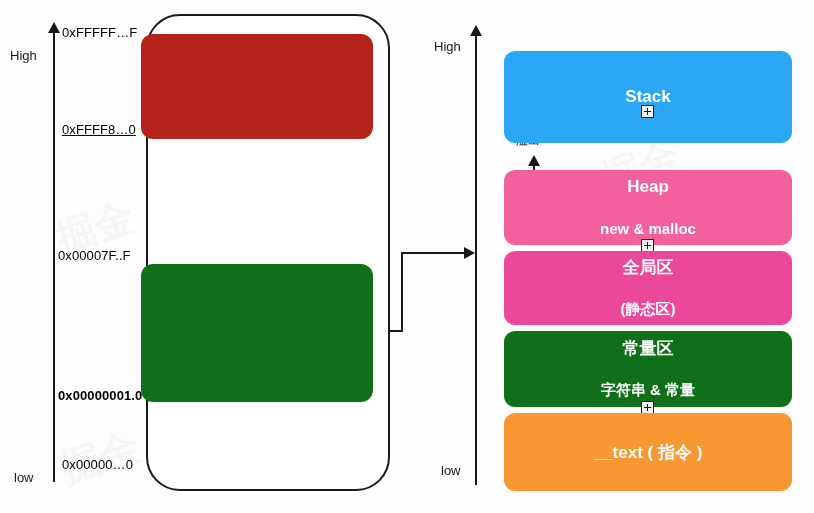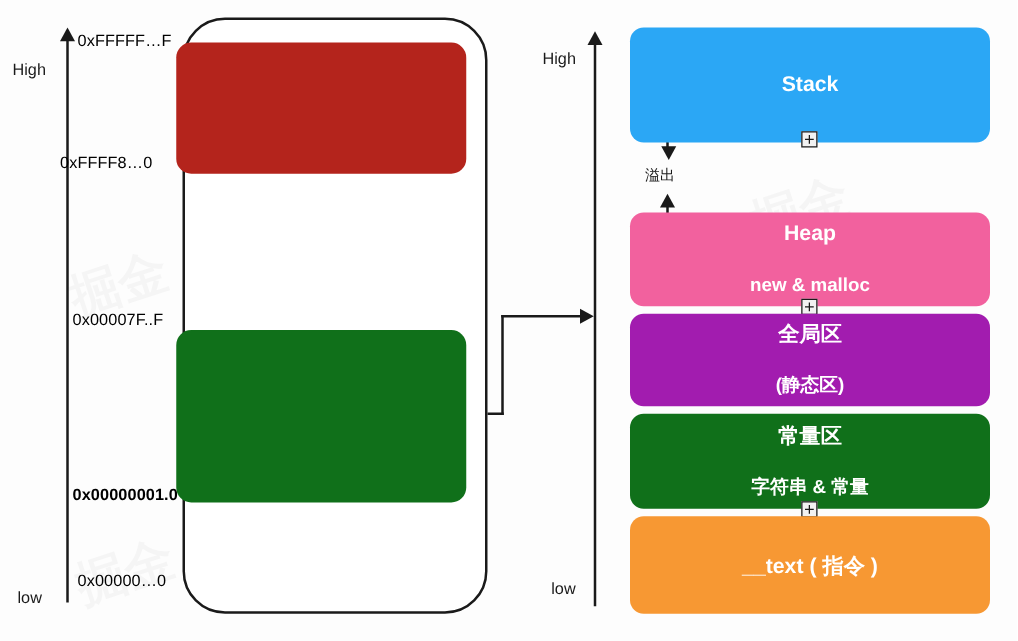--- a/index.html
+++ b/index.html
@@ -108,23 +108,23 @@
     font-weight: bold;
     line-height: 1.2;
     margin-top: 22px;
   }
   .seg-single {
     font-size: 17px;
     font-weight: bold;
   }
 
   
-  .seg-stack { background: #2ba7f5; }
+  .seg-stack { background: #2ba7f5; margin-top: 29px; }
   .seg-heap  { background: #f2619e; }
-  .seg-global{ background: #a21caf; }
+  .seg-global{ background: #ec4899; }
   .seg-const { background: #10701a; }
   .seg-text  { background: #f79833; }
 
   
   .plus-marker {
     position: absolute;
     width: 13px;
     height: 13px;
     border: 1.6px solid #1a1a1a;
     background: #f2f2f2;
@@ -184,21 +184,21 @@
   <div class="wm-ghost" style="left:600px; top:140px;">掘金</div>
   <div class="wm-ghost" style="left:60px;  top:430px;">掘金</div>
 
   <div class="axis-arrow-up" style="left:48px; top:22px;"></div>
   <div class="axis-line" style="left:53px; top:32px; height:450px;"></div>
 
   <div class="edge-label" style="left:10px; top:48px;">High</div>
   <div class="edge-label" style="left:14px; top:470px;">low</div>
 
   <div class="addr-label" style="left:62px; top:25px;">0xFFFFF…F</div>
-  <div class="addr-label" style="left:48px; top:122px;">0xFFFF8…0</div>
+  <div class="addr-label" style="left:62px; top:122px;text-decoration:underline;">0xFFFF8…0</div>
   <div class="addr-label" style="left:58px; top:248px;">0x00007F..F</div>
   <div class="addr-label" style="left:58px; top:388px;font-weight:bold;">0x00000001.0</div>
   <div class="addr-label" style="left:62px; top:457px;">0x00000…0</div>
 
   <div class="phone-body"></div>
 
   <div class="mem-block mem-red" style="left:141px; top:34px; width:232px; height:105px;"></div>
 
   <div class="mem-block mem-green" style="left:141px; top:264px; width:232px; height:138px;"></div>
 

